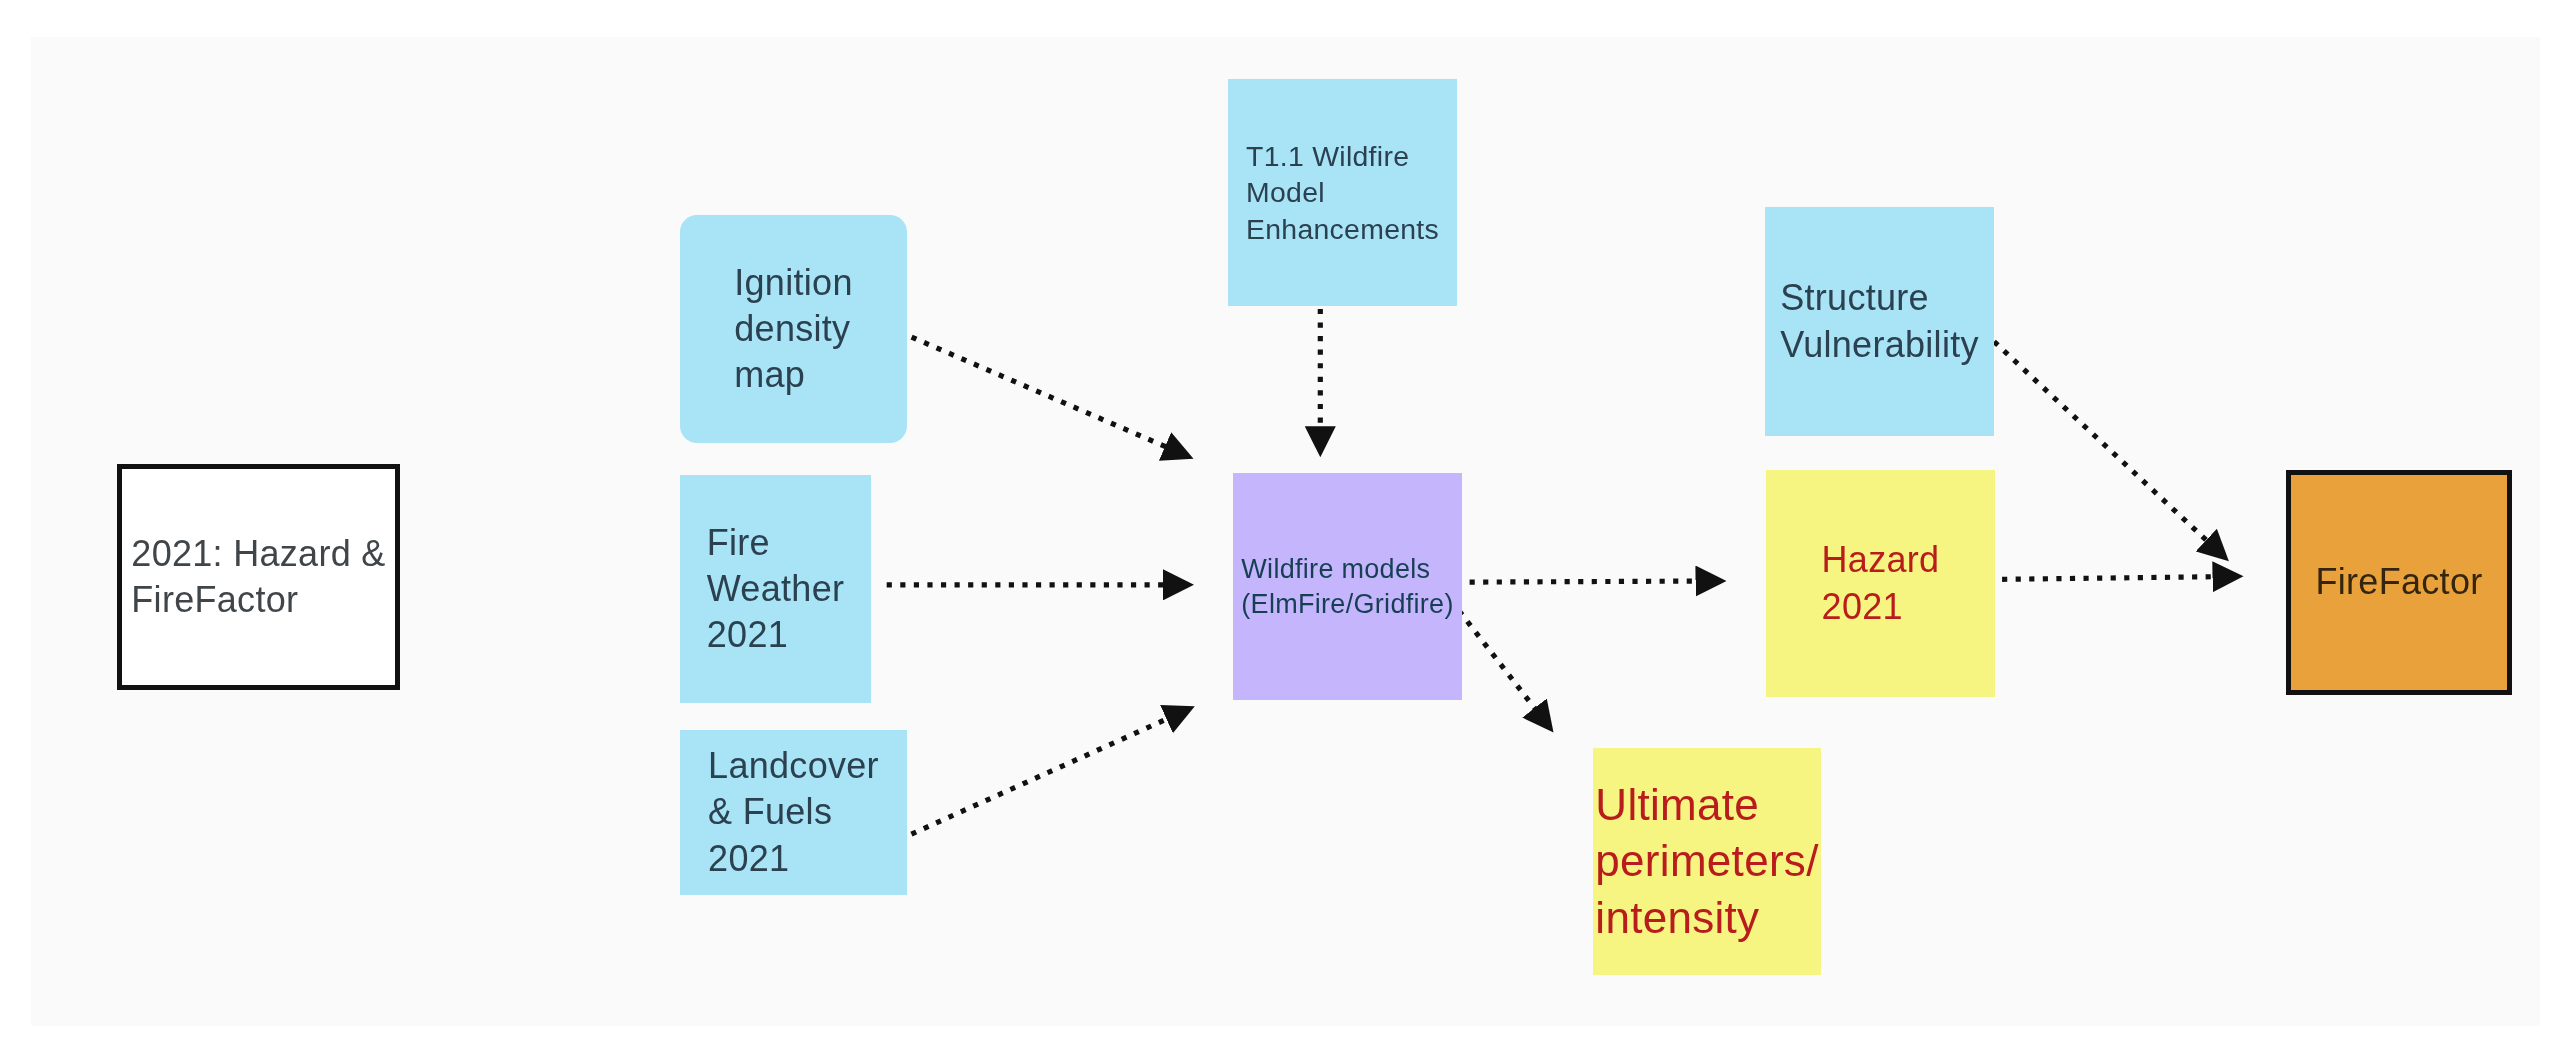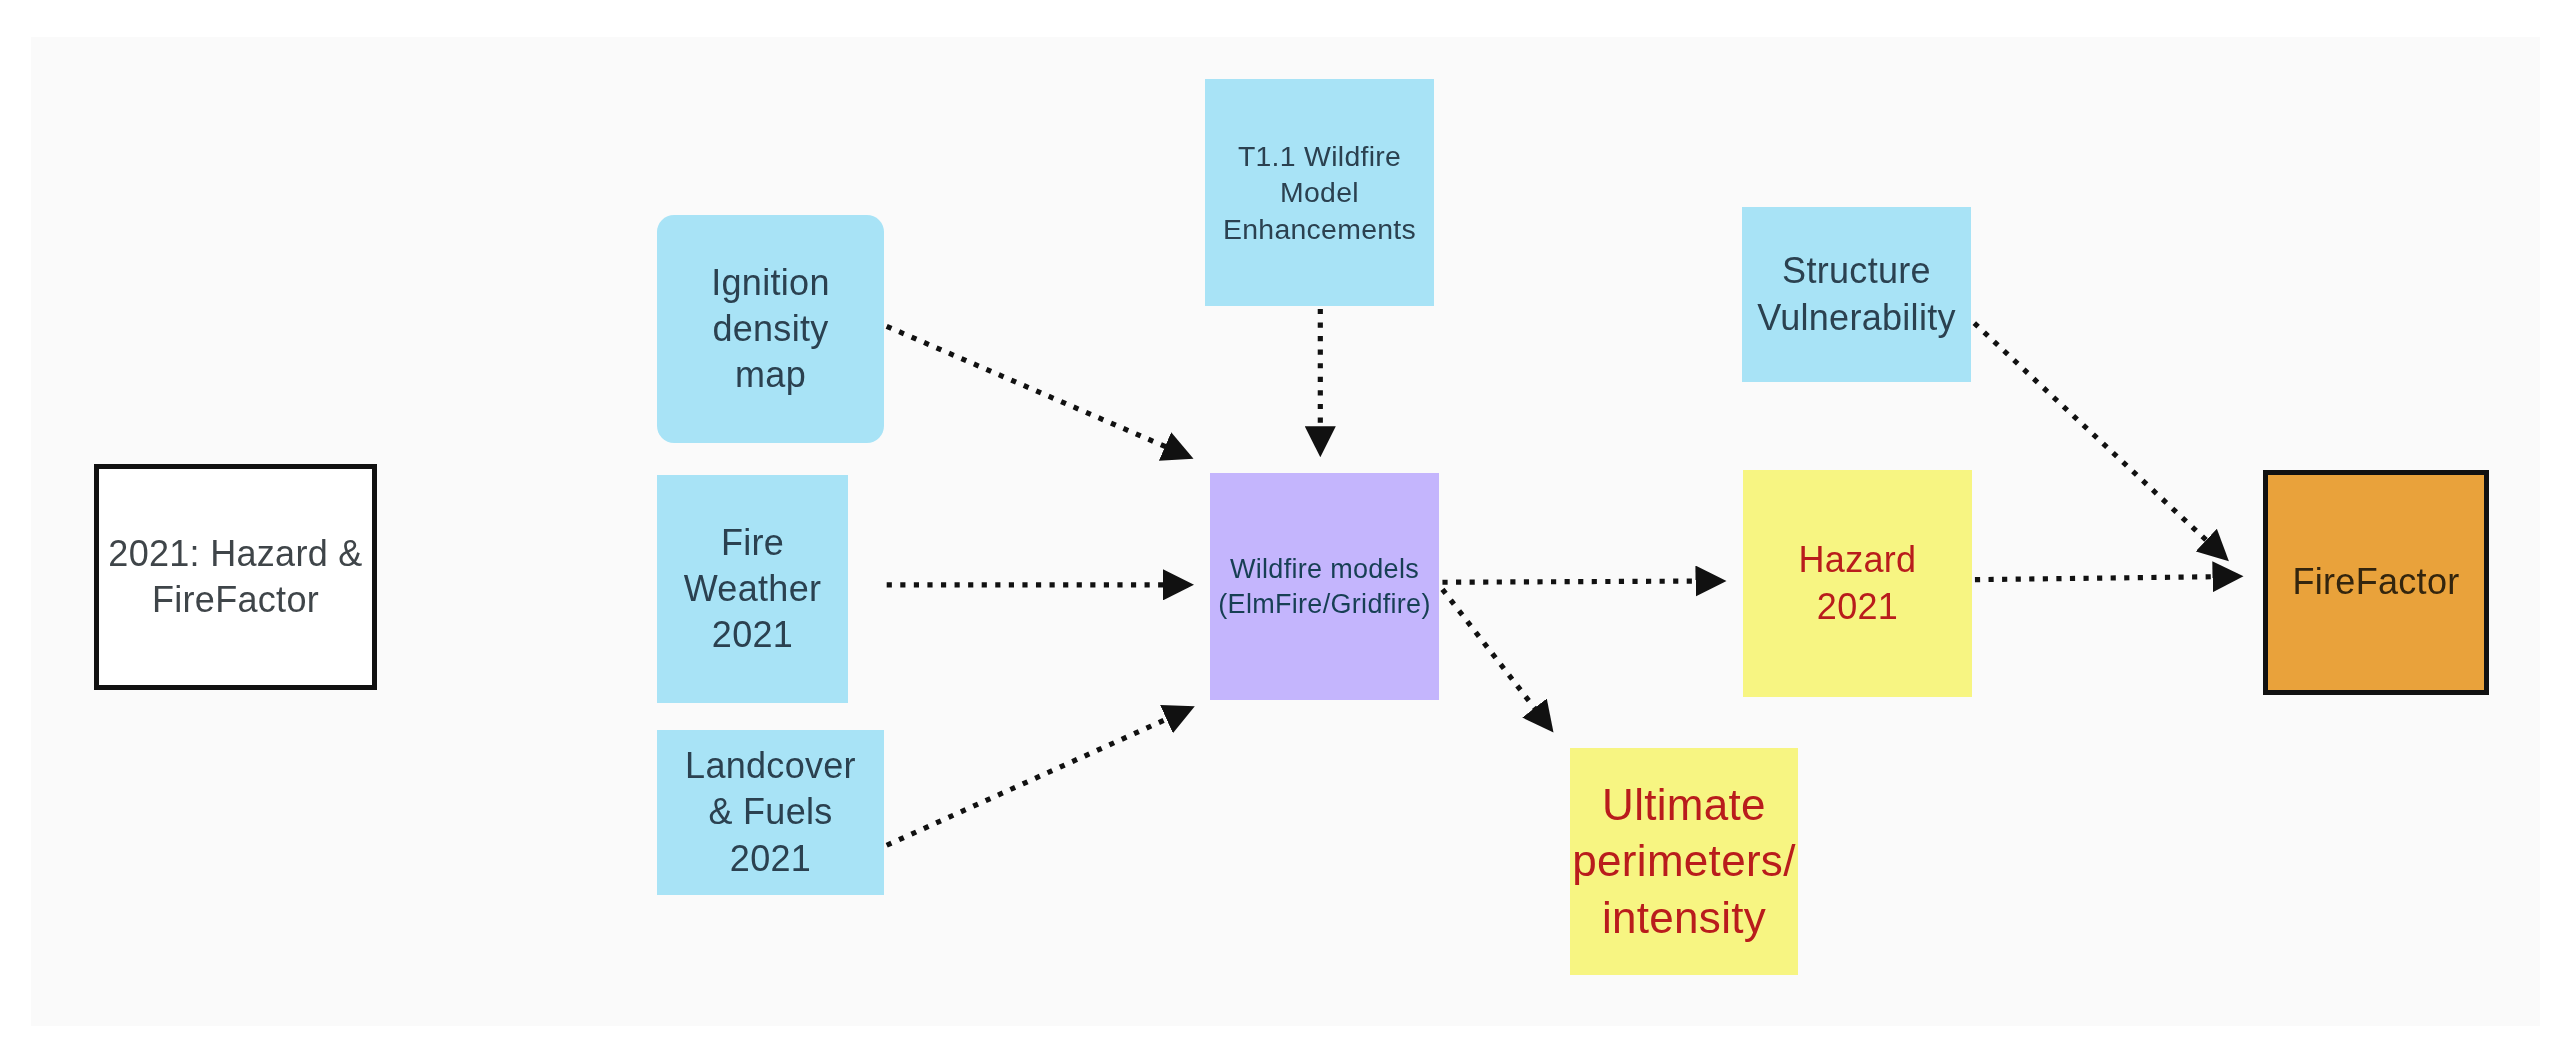--- a/index.html
+++ b/index.html
@@ -31,43 +31,43 @@
     top: 0;
     width: 2576px;
     height: 1054px;
     pointer-events: none;
   }
   .node {
     position: absolute;
     display: flex;
     align-items: center;
     justify-content: center;
-    text-align: center;
     box-sizing: border-box;
+    margin-left: 23px;
   }
   .node .label {
     white-space: pre-line;
     line-height: 1.28;
     letter-spacing: 0.3px;
   }
   
   .sticky-blue   { background: #a8e3f6; color: #2b4150; }
   .sticky-yellow { background: #f7f582; color: #b91c1c; }
   .frame-white   { background: #ffffff; border: 5.2px solid #111111; color: #3f4549; }
   .sticky-dark-blue { background: #c4b5fd; color: #173f54; }
   .frame-orange  { background: #e9a23b; border: 5.2px solid #111111; color: #33250e; }
 
   
   #n-title      { left: 94px;  top: 464px;  width: 283px; height: 226px; font-size: 36px; }
   #n-ignition   { left: 657px; top: 215px;  width: 227px; height: 228px; font-size: 36px; border-radius: 17px; }
   #n-fireweather{ left: 657px; top: 475px;  width: 191px; height: 228px; font-size: 36px; }
   #n-landcover  { left: 657px; top: 730px; width: 227px; height: 165px; font-size: 36px; }
   #n-t11        { left: 1205px; top: 79px;  width: 229px; height: 227px; font-size: 28.4px; }
   #n-wildfire   { left: 1210px; top: 473px;  width: 229px; height: 227px; font-size: 27px; }
-  #n-structure  { left: 1742px; top: 207px;  width: 229px; height: 175px; font-size: 36px; }
+  #n-structure  { left: 1742px; top: 207px;  width: 229px; height: 229px; font-size: 36px; }
   #n-hazard     { left: 1743px; top: 470px;  width: 229px; height: 227px; font-size: 36px; }
   #n-ultimate   { left: 1570px; top: 748px; width: 228px; height: 227px; font-size: 44px; }
   #n-firefactor { left: 2263px; top: 470px;  width: 226px; height: 225px; font-size: 36px; }
 </style>
 </head>
 <body>
 
 <div class="stage">
   <div class="canvas"></div>
 

